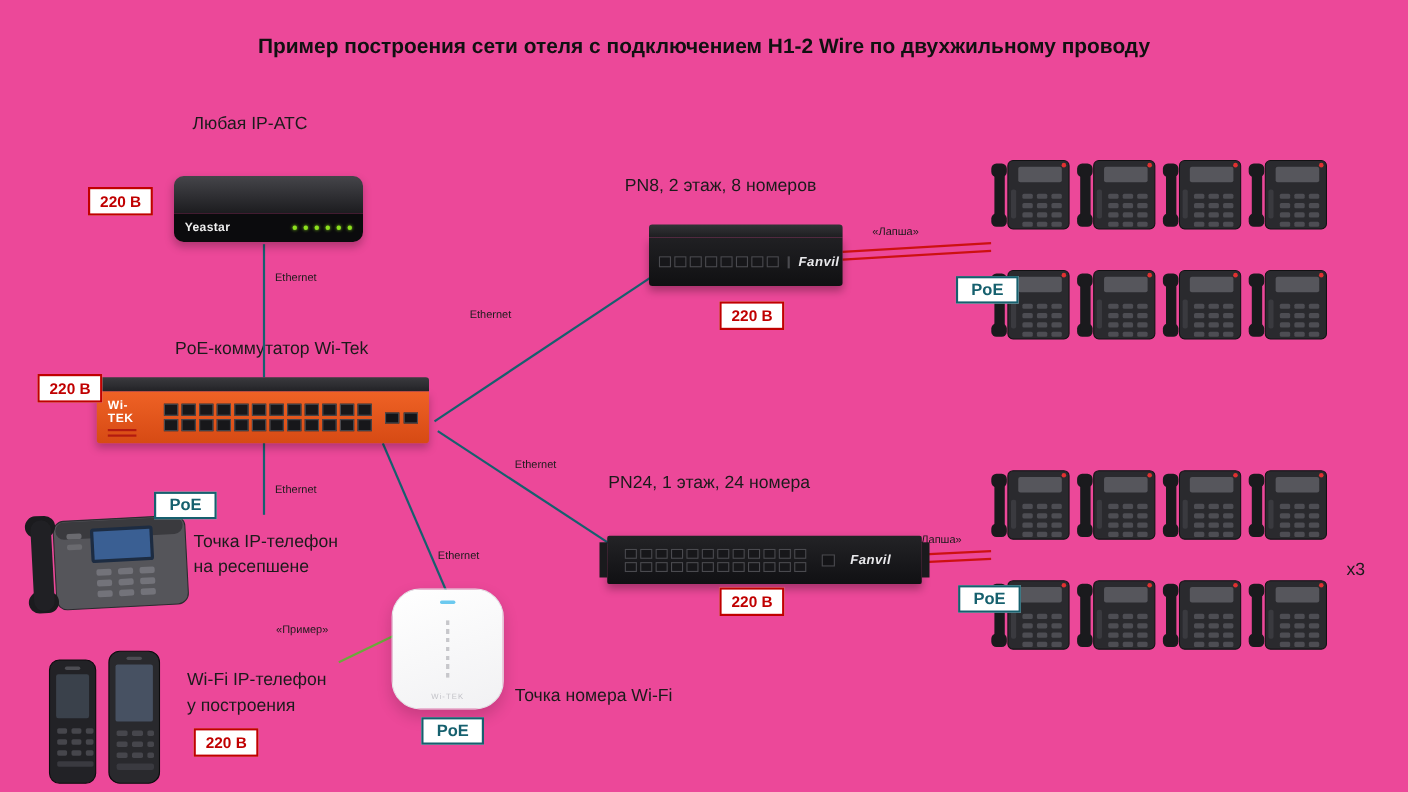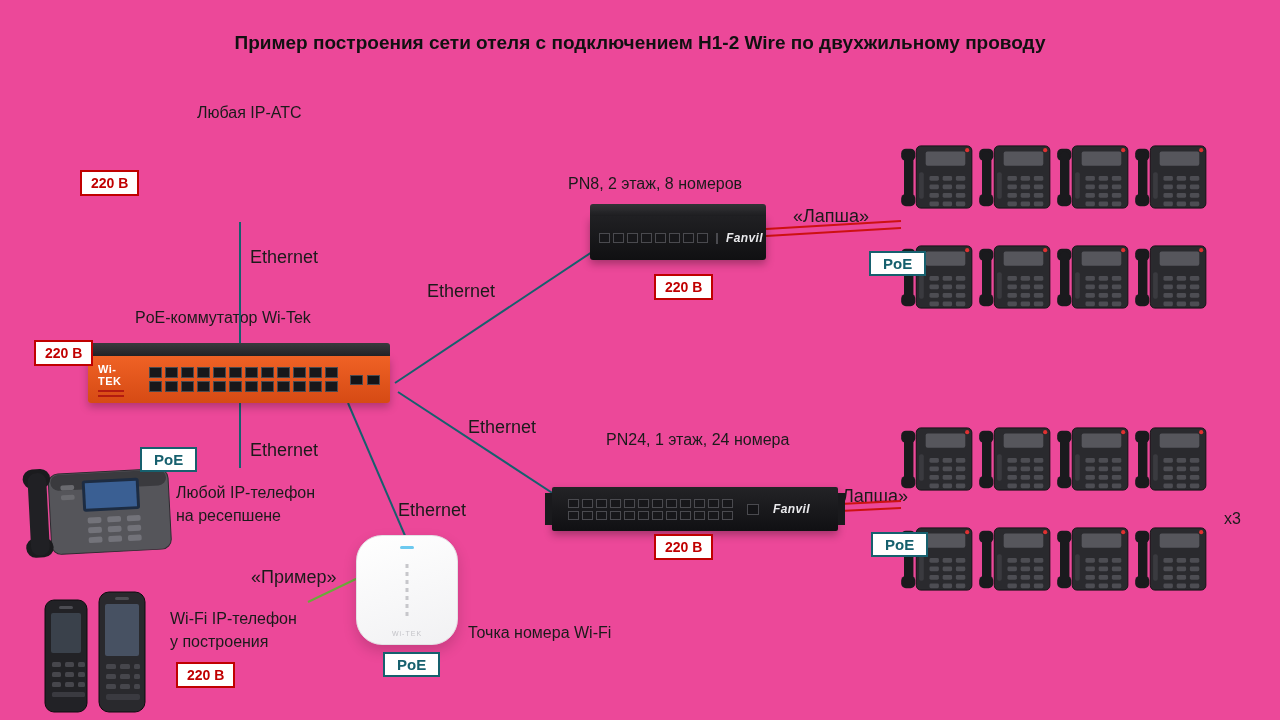--- a/index.html
+++ b/index.html
@@ -1,20 +1,20 @@
 <!DOCTYPE html>
 <html><head>
 <meta charset="utf-8">
 <style>
   html,body{margin:0;padding:0;background:#fff;}
   .canvas{position:relative;width:1280px;height:720px;background:#ec4899;
           font-family:Liberation Sans, sans-serif;overflow:hidden;}
   .abs{position:absolute;}
   .title{left:0;top:32px;width:1280px;text-align:center;font-size:19px;font-weight:700;color:#111;}
-  .lbl{font-size:18px;color:#1b1b1b;white-space:nowrap;}
+  .lbl{font-size:10px;color:#1b1b1b;white-space:nowrap;}
   .lbl16{font-size:16px;color:#1b1b1b;white-space:nowrap;}
   .badge{display:inline-block;background:#fff;white-space:nowrap;z-index:3;}
   .badge-power{border:2px solid #c00000;color:#c00000;font-weight:700;font-size:14px;padding:3px 9px;}
   .badge-poe{border:2px solid #16606e;color:#16606e;font-weight:600;font-size:15px;padding:2px 12px;}
   svg.wires{position:absolute;left:0;top:0;z-index:1;pointer-events:none;}
   .dev{z-index:2;}
 
   
   .ipats{width:172px;height:60px;border-radius:9px;overflow:hidden;box-shadow:0 4px 8px rgba(0,0,0,.25);}
   .ipats-top{height:34px;background:linear-gradient(180deg,#45454a,#1c1c1f);}
@@ -69,25 +69,39 @@
     <line x1="348" y1="403" x2="406" y2="538" stroke-width="2" stroke="#16606e"></line>
     <line x1="766" y1="229" x2="901" y2="221" stroke-width="2" stroke="#cc1111"></line>
     <line x1="766" y1="236" x2="901" y2="228" stroke-width="2" stroke="#cc1111"></line>
     <line x1="840" y1="504" x2="901" y2="501" stroke-width="2" stroke="#cc1111"></line>
     <line x1="840" y1="511" x2="901" y2="508" stroke-width="2" stroke="#cc1111"></line>
     <line x1="308" y1="602" x2="358" y2="578" stroke-width="2" stroke="#6aaa3a"></line>
   </svg>
 
   <div class="abs title">Пример построения сети отеля с подключением H1-2 Wire по двухжильному проводу</div>
 
-  <div class="abs lbl16" style="left:197px;top:104px">Любая IP-АТС</div>
+  <div class="abs lbl16" style="left:175px;top:104px">Любая IP-АТС</div>
   <div class="abs badge badge-power" style="left:80px;top:170px">220 В</div>
+  <div class="abs dev ipats" style="left:158px;top:160px">
+    <div class="ipats-top"></div>
+    <div class="ipats-front">
+      <span class="ipats-logo">Yeastar</span>
+      <span class="led-row">
+          <i></i>
+          <i></i>
+          <i></i>
+          <i></i>
+          <i></i>
+          <i></i>
+        </span>
+    </div>
+  </div>
   <div class="abs lbl" style="left:250px;top:247px">Ethernet</div>
 
-  <div class="abs lbl16" style="left:135px;top:309px">PoE-коммутатор Wi-Tek</div>
+  <div class="abs lbl16" style="left:159px;top:309px">PoE-коммутатор Wi-Tek</div>
   <div class="abs badge badge-power" style="left:34px;top:340px">220 В</div>
   <div class="abs dev witek" style="left:88px;top:343px">
     <div class="witek-top"></div>
     <div class="witek-front">
       <div class="witek-left">
         <span>Wi-TEK</span>
           <em></em>
           <em></em>
       </div>
       <div class="ports witek-ports">
@@ -121,21 +135,21 @@
           <i></i>
         </div>
     </div>
   </div>
 
   <div class="abs lbl" style="left:427px;top:281px">Ethernet</div>
   <div class="abs lbl" style="left:468px;top:417px">Ethernet</div>
   <div class="abs lbl" style="left:250px;top:440px">Ethernet</div>
   <div class="abs lbl" style="left:398px;top:500px">Ethernet</div>
 
-  <div class="abs lbl16" style="left:568px;top:175px">PN8, 2 этаж, 8 номеров</div>
+  <div class="abs lbl16" style="left:568px;top:161px">PN8, 2 этаж, 8 номеров</div>
   <div class="abs dev pn8" style="left:590px;top:204px">
     <div class="sw-top"></div>
     <div class="pn8-front">
       <div class="ports pn8-ports">
           <i></i>
           <i></i>
           <i></i>
           <i></i>
           <i></i>
           <i></i>
@@ -143,21 +157,21 @@
           <i></i>
         </div>
       <div class="uplink"></div>
       <span class="fanvil">Fanvil</span>
     </div>
   </div>
   <div class="abs badge badge-power" style="left:654px;top:274px">220 В</div>
   <div class="abs lbl" style="left:793px;top:206px">«Лапша»</div>
   <div class="abs badge badge-poe" style="left:869px;top:251px">PoE</div>
 
-  <div class="abs lbl16" style="left:606px;top:431px">PN24, 1 этаж, 24 номера</div>
+  <div class="abs lbl16" style="left:553px;top:431px">PN24, 1 этаж, 24 номера</div>
   <div class="abs dev pn24" style="left:552px;top:487px">
     <div class="ports pn24-ports">
         <i></i>
         <i></i>
         <i></i>
         <i></i>
         <i></i>
         <i></i>
         <i></i>
         <i></i>
@@ -545,21 +559,21 @@
         <rect x="106" y="70" width="14" height="6" rx="2" fill="#73737a"></rect>
         <rect x="66" y="80" width="14" height="6" rx="2" fill="#73737a"></rect>
         <rect x="86" y="80" width="14" height="6" rx="2" fill="#73737a"></rect>
         <rect x="106" y="80" width="14" height="6" rx="2" fill="#73737a"></rect>
         <rect x="2" y="8" width="28" height="20" rx="10" fill="#1b1b1e"></rect>
         <rect x="2" y="78" width="28" height="20" rx="10" fill="#1b1b1e"></rect>
         <rect x="7" y="12" width="19" height="84" rx="9" fill="#202024"></rect>
       </g>
     </svg>
   </div>
-  <div class="abs lbl16" style="left:176px;top:484px">Любой IP-телефон</div>
+  <div class="abs lbl16" style="left:176px;top:484px">Точка IP-телефон</div>
   <div class="abs lbl16" style="left:176px;top:507px">на ресепшене</div>
 
   <div class="abs dev" style="left:35px;top:586px">
     <svg viewBox="0 0 125 130" width="125" height="130">
       <rect x="10" y="14" width="42" height="112" rx="9" fill="#222226" stroke="#0c0c0e"></rect>
       <rect x="24" y="20" width="14" height="3" rx="1.5" fill="#4c4c52"></rect>
       <rect x="16" y="27" width="30" height="40" rx="2" fill="#3a414b"></rect>
       <rect x="17" y="76" width="9" height="5" rx="1.5" fill="#46464c"></rect>
       <rect x="30" y="76" width="9" height="5" rx="1.5" fill="#46464c"></rect>
       <rect x="43" y="76" width="7" height="5" rx="1.5" fill="#46464c"></rect>

